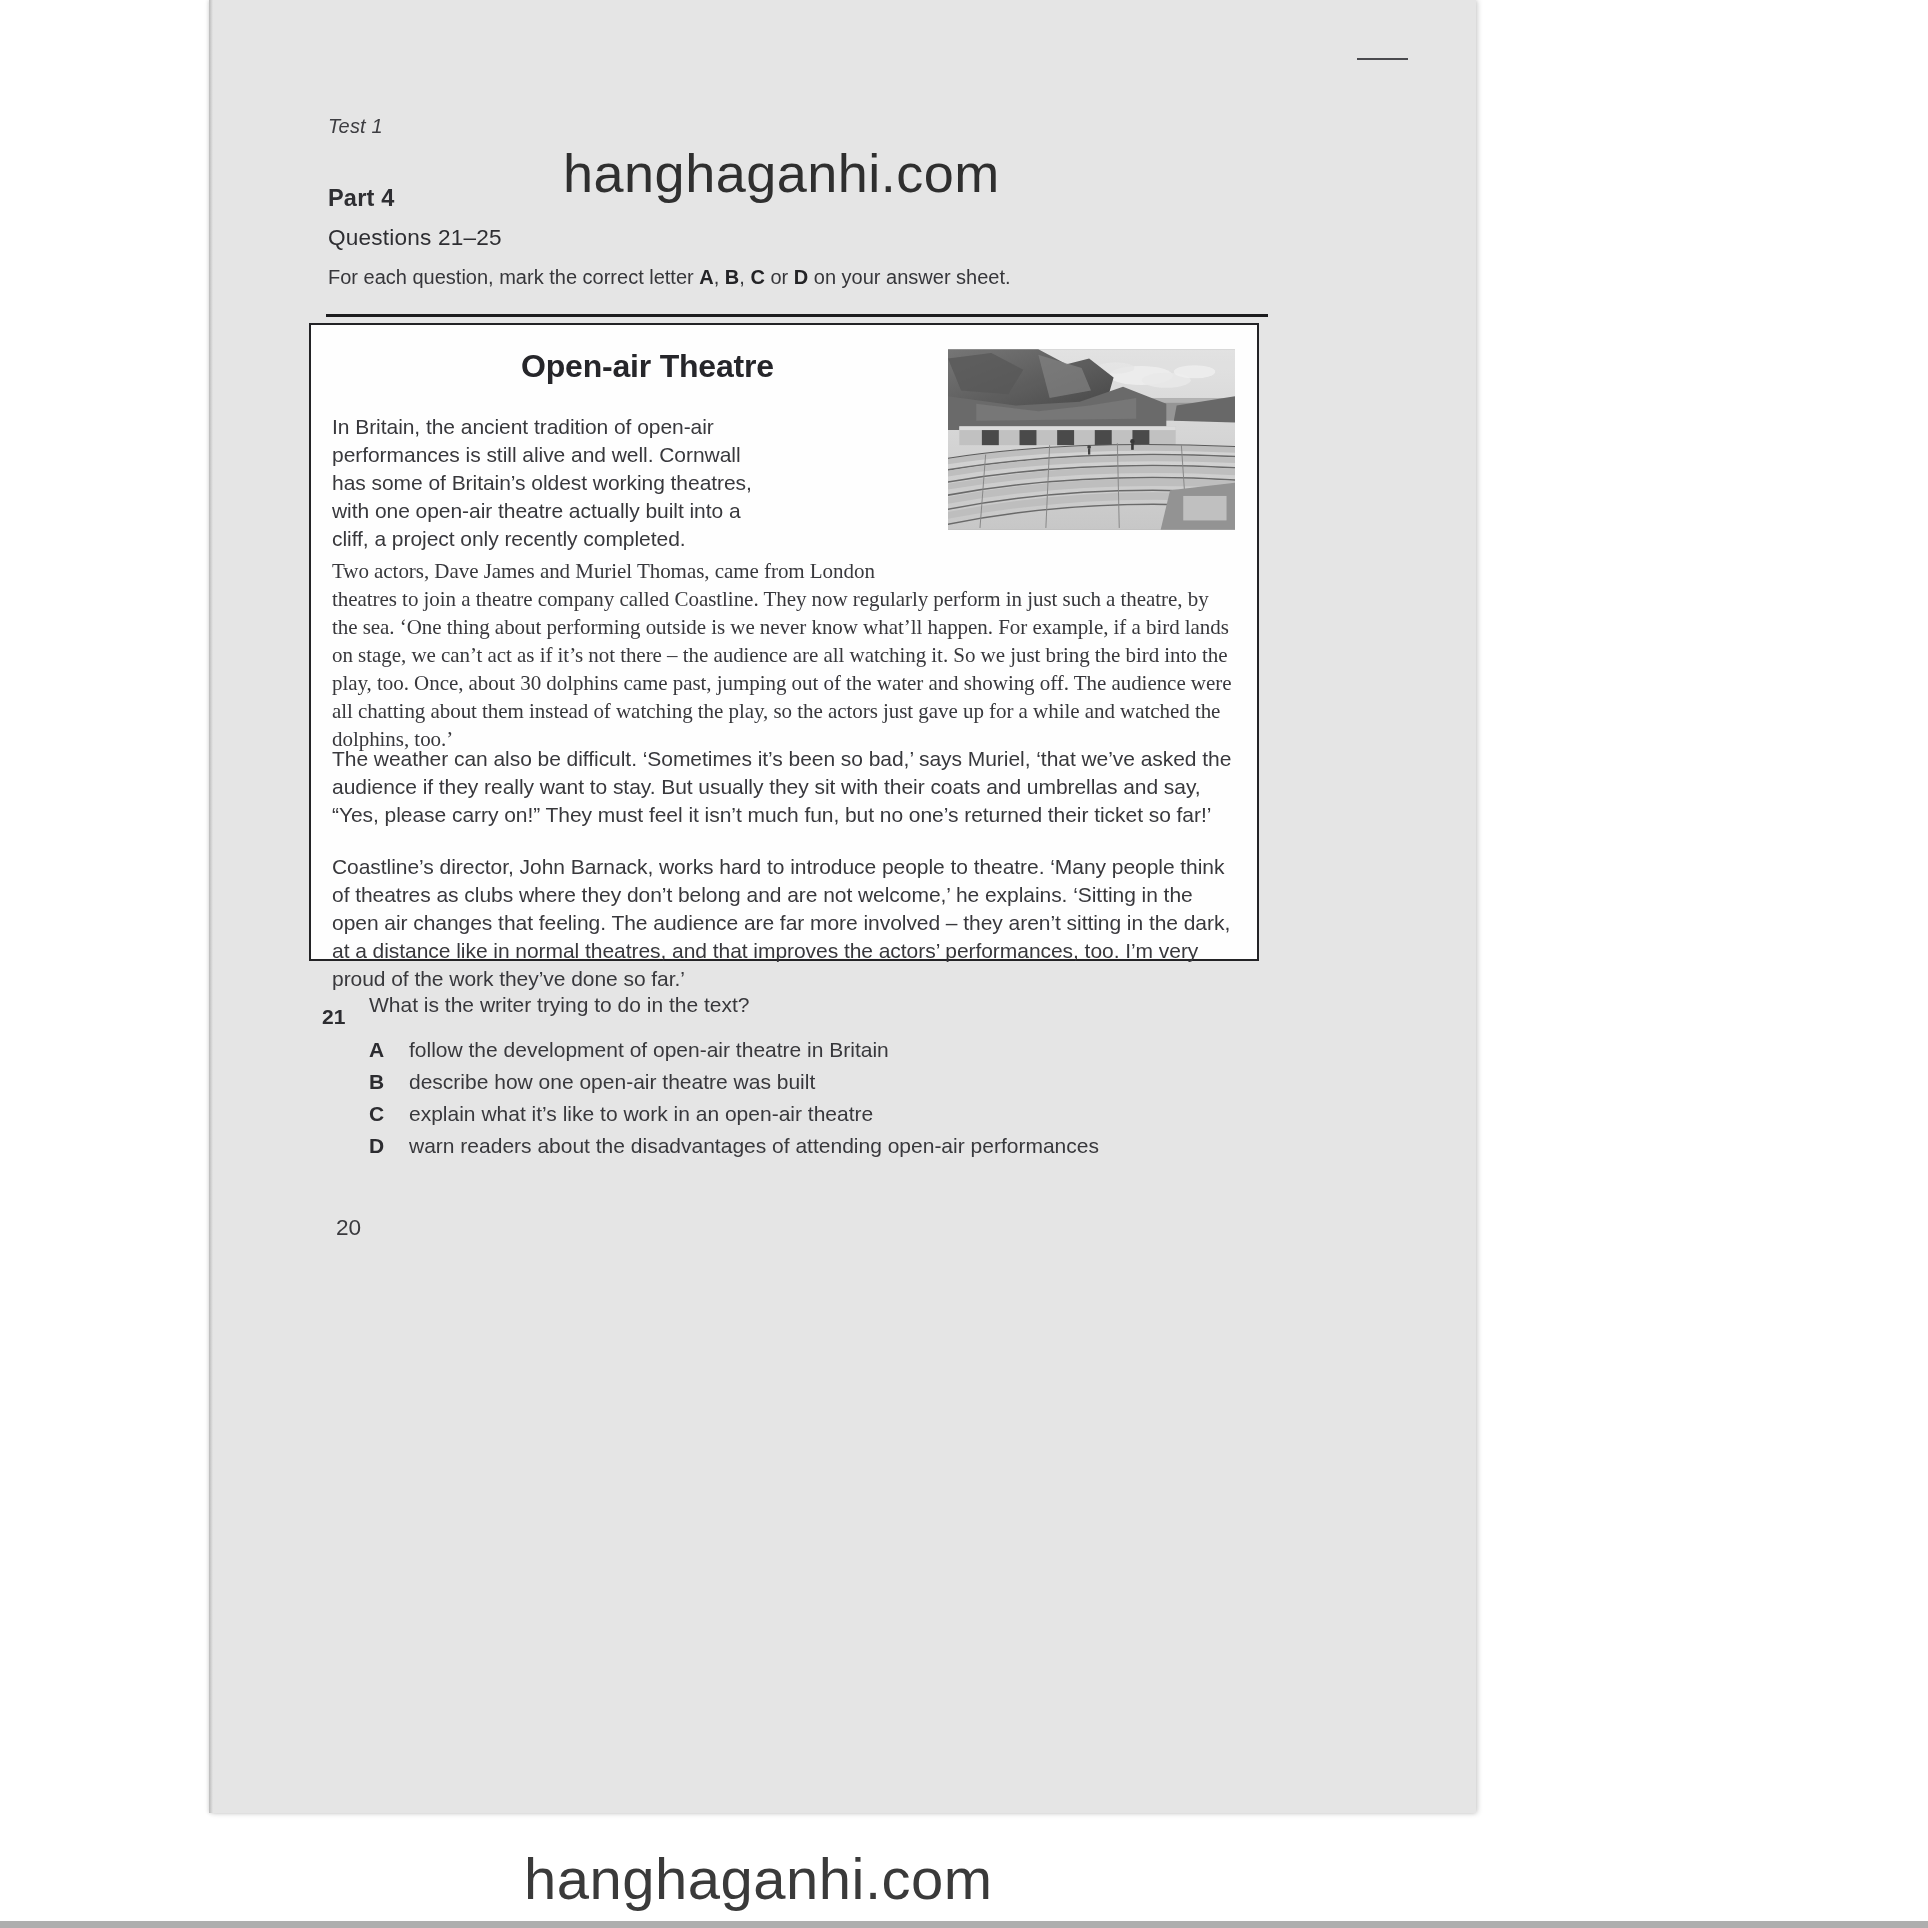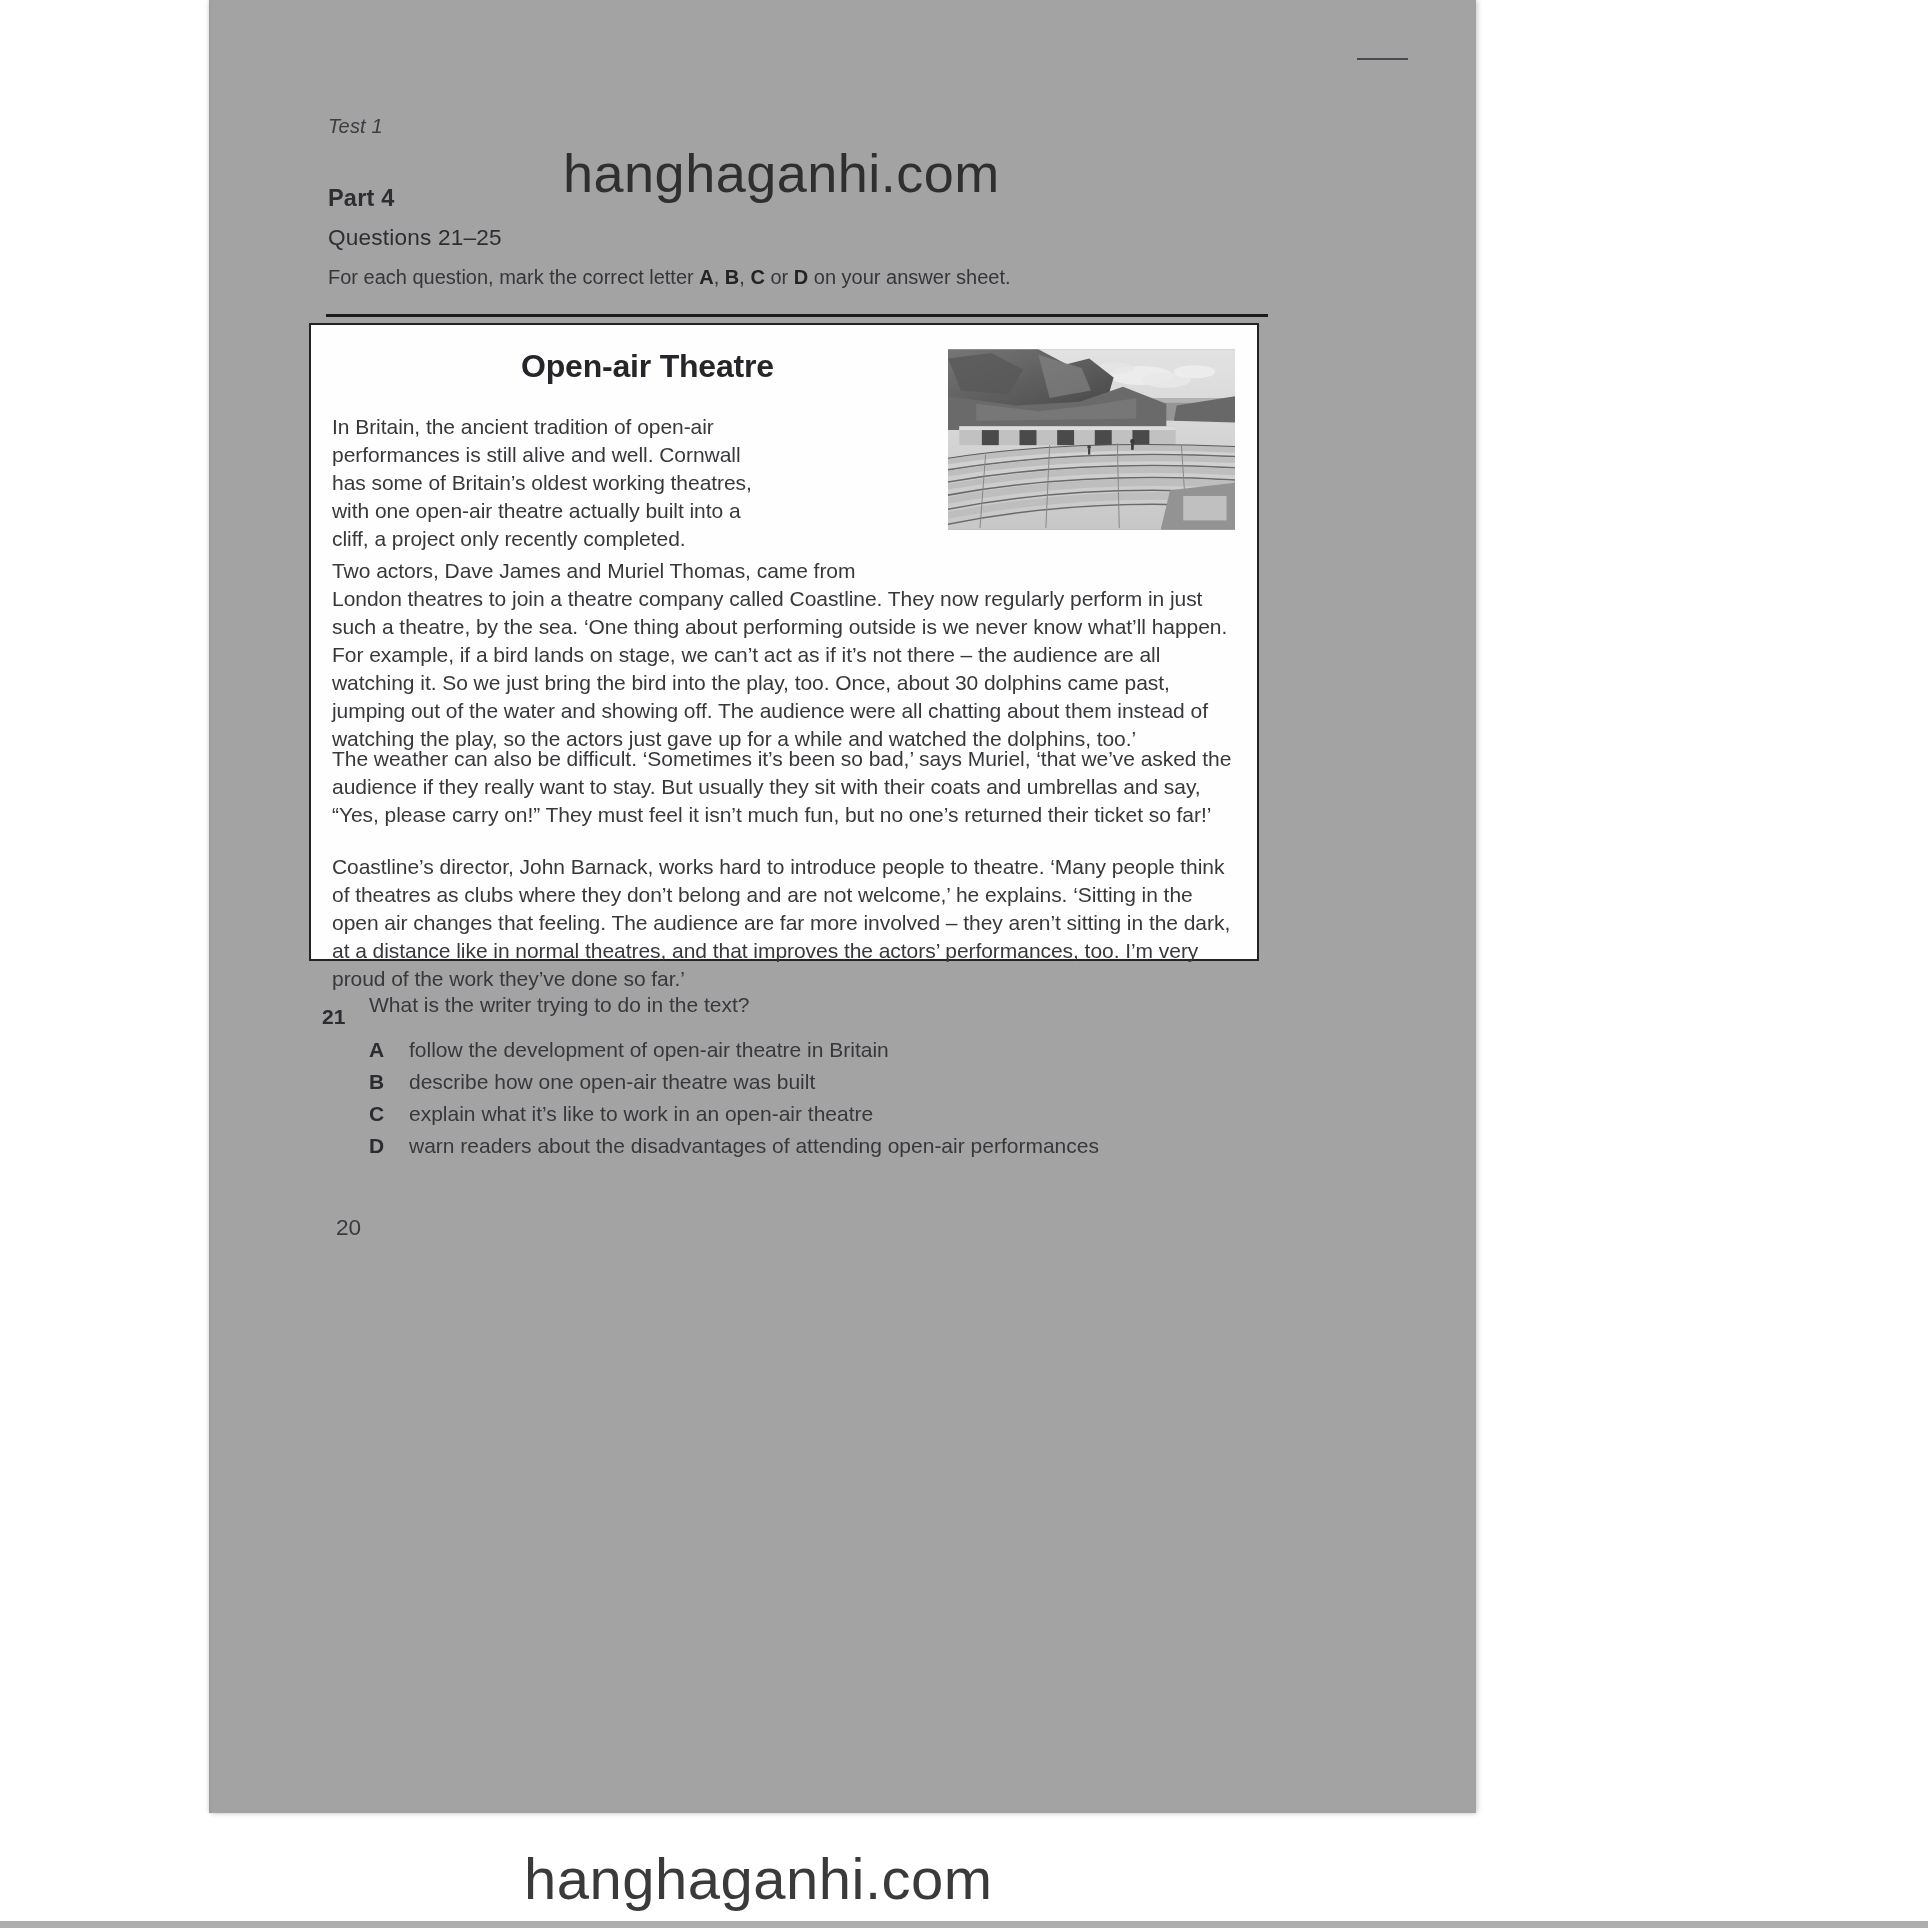--- a/index.html
+++ b/index.html
@@ -20,21 +20,21 @@
     overflow: hidden;
   }
 
   
   #sheet {
     position: absolute;
     left: 209px;
     top: 0px;
     width: 1267px;
     height: 1813px;
-    background: #a3a3a3;
+    background: #e5e5e5;
     box-shadow: 1.9px 0 5.6px rgba(0,0,0,0.20), -0.9px 0 3.8px rgba(0,0,0,0.10);
     overflow: hidden;
   }
 
   
   #sheet::before {
     content: "";
     position: absolute;
     left: 0; top: 0;
     width: 3.8px; height: 100%;
@@ -135,21 +135,21 @@
 
   .para {
     position: absolute;
     color: #38383c;
     font-size: 21px;
     line-height: 28px;
     letter-spacing: -0.05px;
   }
 
   #p1 { left: 21px; top: 82px;  width: 428px; margin-top: 6px; }
-  #p2 { left: 21px; top: 211px; width: 900px; }
+  #p2 { left: 21px; top: 211px; width: 900px; font-family: Liberation Serif, serif; }
   #p3 { left: 21px; top: 399px; width: 900px; }
   #p4 { left: 21px; top: 507px; width: 900px; }
 
   
   #p2-shape {
     float: right;
     width: 311px;
     height: 28px;
   }
 

